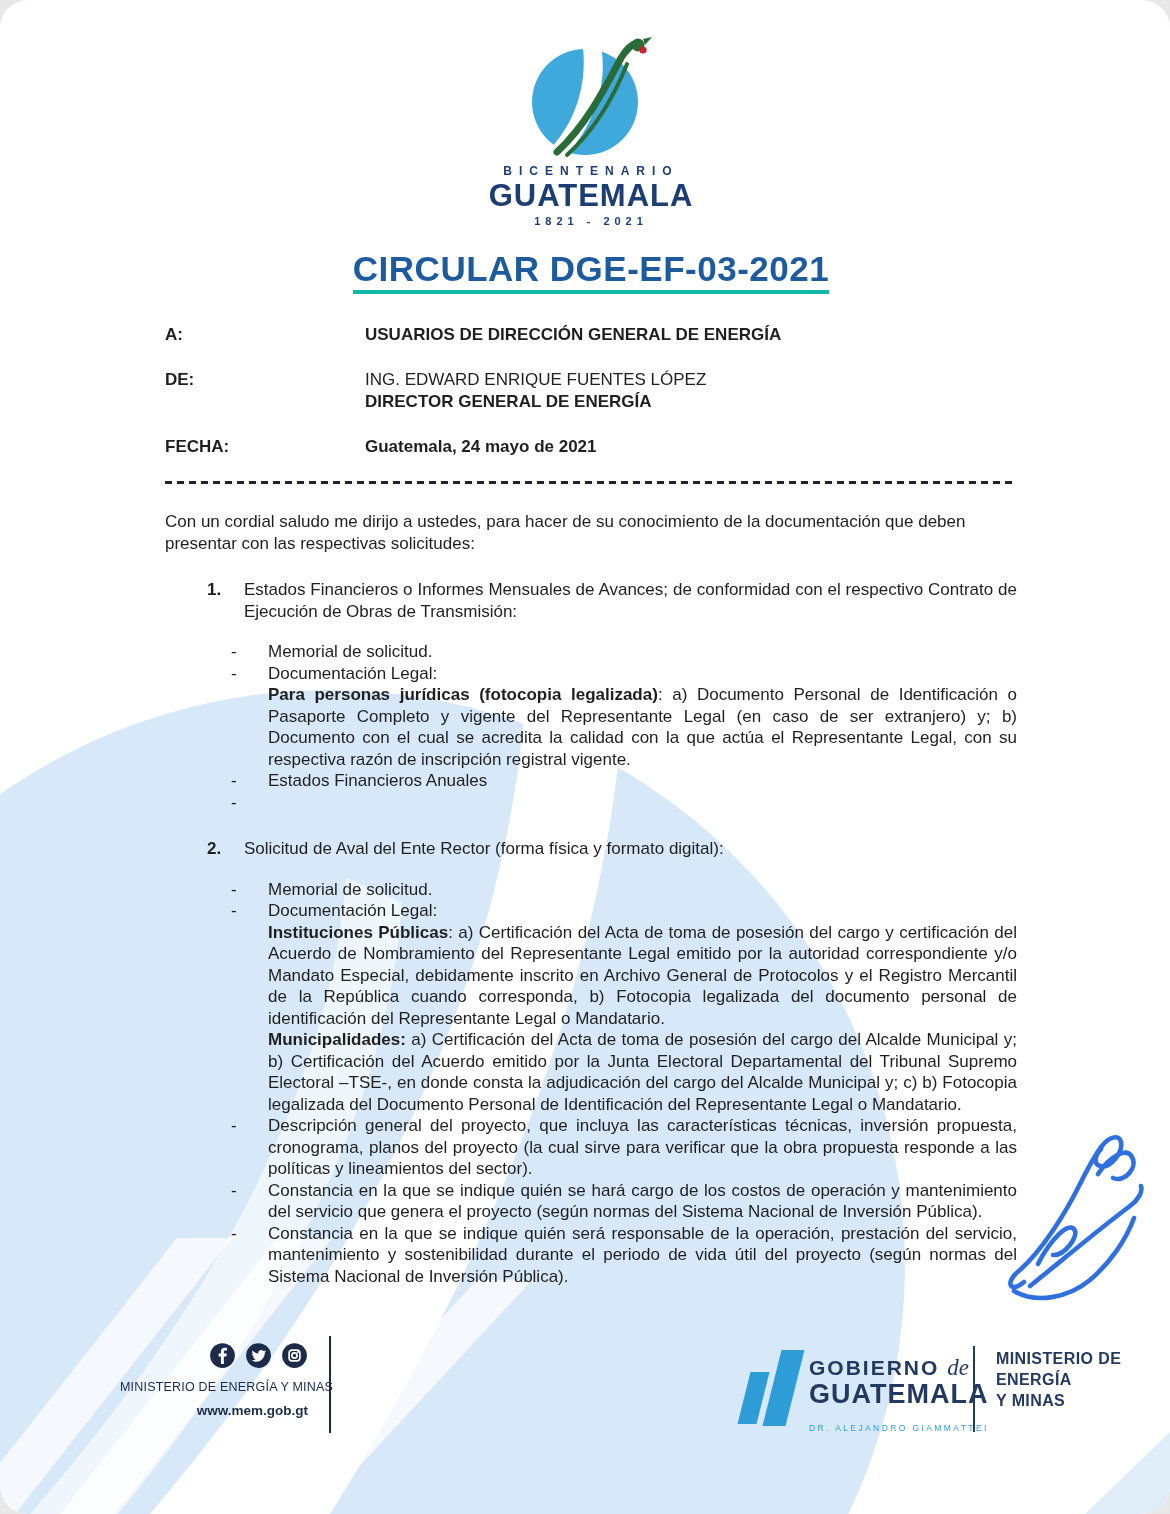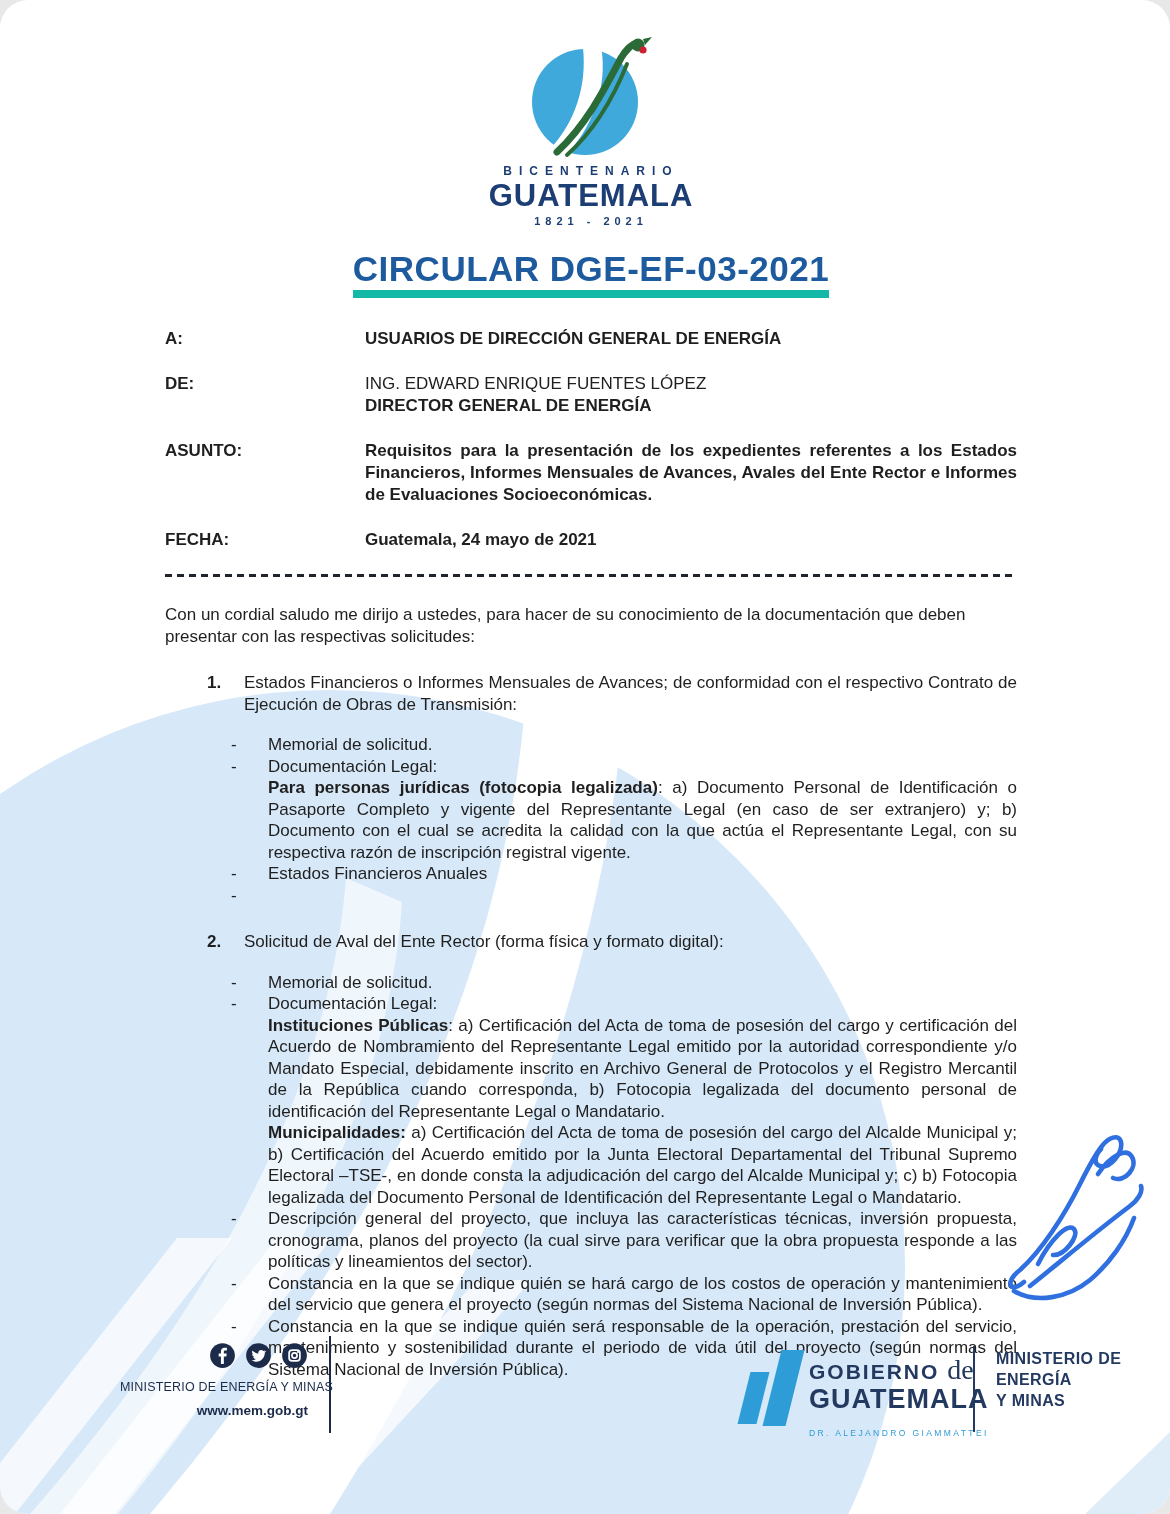--- a/index.html
+++ b/index.html
@@ -9,21 +9,21 @@
   .content{position:absolute;left:165px;top:0;width:852px;z-index:1;}
   .b{font-weight:bold;}
   .just{text-align:justify;}
   
   .logo-block{text-align:center;padding-top:36px;line-height:1;}
   .logo-line1{font-size:12px;font-weight:bold;letter-spacing:7px;color:#1c3e74;margin-top:4px;}
   .logo-line2{font-size:31px;font-weight:bold;letter-spacing:1px;color:#1c3e74;margin-top:3px;}
   .logo-line3{font-size:11px;font-weight:bold;letter-spacing:5px;color:#1c3e74;margin-top:5px;}
   .title-wrap{text-align:center;margin-top:22px;}
   .doc-title{display:inline-block;font-size:35px;font-weight:bold;color:#1e5b9e;
-             border-bottom:8px solid #14b8a6;padding-bottom:1px;letter-spacing:0.5px;}
+             border-bottom:4px solid #14b8a6;padding-bottom:1px;letter-spacing:0.5px;}
   
   .fields{margin-top:30px;font-size:17px;line-height:22px;}
   .field-row{display:flex;margin-bottom:23px;}
   .field-label{width:200px;font-weight:bold;flex:none;}
   .field-value{flex:1;}
   
   .dashes{margin-top:16px;height:3px;
           background:repeating-linear-gradient(90deg,#20242c 0 7px,transparent 7px 12px);}
   .intro{margin-top:27px;font-size:17px;line-height:21.5px;}
   
@@ -45,22 +45,22 @@
   .soc-icon{width:27px;height:27px;display:block;}
   .mem-name{margin-top:11px;font-size:12.5px;color:#1c2b4a;white-space:nowrap;letter-spacing:0.2px;}
   .mem-web{margin-top:9px;font-size:13.5px;font-weight:bold;color:#1c2b4a;}
   .vdiv1{position:absolute;left:329px;top:0;width:2px;height:97px;background:#1c2b4a;}
   .gob{position:absolute;left:744px;top:12px;display:flex;align-items:flex-start;}
   .gob-bars{display:flex;align-items:flex-end;height:78px;}
   .gob-bar1{width:19px;height:52px;background:#2e9cd7;transform:skewX(-14deg);margin-bottom:2px;}
   .gob-bar2{width:23px;height:76px;background:#2e9cd7;transform:skewX(-14deg);margin-left:9px;}
   .gob-text{margin-left:14px;line-height:1;}
   .gob-l1{font-size:21px;font-weight:bold;letter-spacing:2px;color:#23395f;margin-top:8px;}
-  .gob-de{font-family:"Liberation Serif",serif;font-weight:normal;
-          font-size:28px;letter-spacing:0;}
+  .gob-de{font-family:"Liberation Serif",serif;font-style:italic;font-weight:normal;
+          font-size:23px;letter-spacing:0;}
   .gob-l2{font-size:27px;font-weight:bold;letter-spacing:1px;color:#23395f;margin-top:2px;}
   .gob-l3{font-size:8.5px;font-weight:normal;letter-spacing:2.4px;color:#2e9cd7;margin-top:16px;}
   .vdiv2{position:absolute;left:973px;top:10px;width:2px;height:86px;background:#23395f;}
   .mem-right{position:absolute;left:996px;top:12px;font-size:16px;font-weight:bold;
              color:#23395f;line-height:21px;letter-spacing:0.4px;}
 </style>
 </head>
 <body>
 
 <div class="page">
@@ -102,26 +102,20 @@
           <div class="field-label">A:</div>
           <div class="field-value">
             <div class="b">USUARIOS DE DIRECCIÓN GENERAL DE ENERGÍA</div>
           </div>
         </div>
         <div class="field-row">
           <div class="field-label">DE:</div>
           <div class="field-value">
             <div>ING. EDWARD ENRIQUE FUENTES LÓPEZ</div>
             <div class="b">DIRECTOR GENERAL DE ENERGÍA</div>
-          </div>
-        </div>
-        <div class="field-row">
-          <div class="field-label">ASUNTO:</div>
-          <div class="field-value">
-            <div class="b just">Requisitos para la presentación de los expedientes referentes a los Estados Financieros, Informes Mensuales de Avances, Avales del Ente Rector e Informes de Evaluaciones Socioeconómicas.</div>
           </div>
         </div>
         <div class="field-row">
           <div class="field-label">FECHA:</div>
           <div class="field-value">
             <div class="b">Guatemala, 24 mayo de 2021</div>
           </div>
         </div>
       </div>
 

